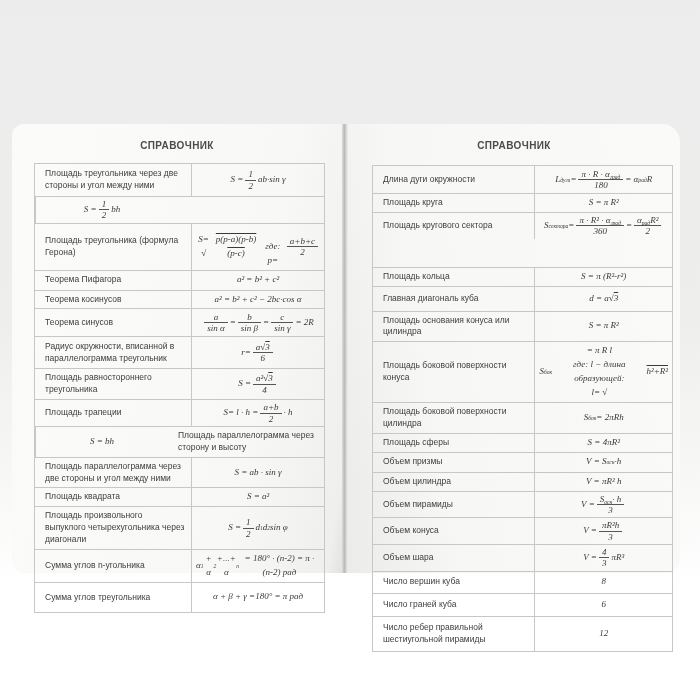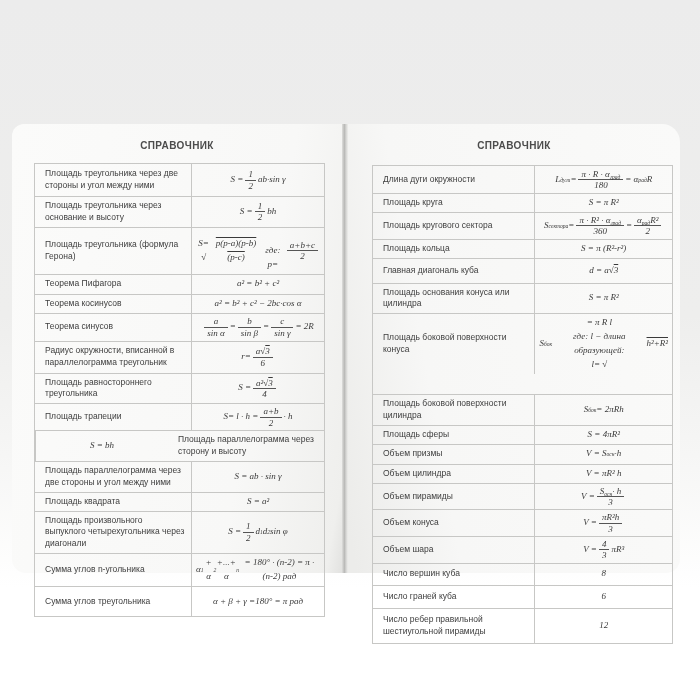--- a/index.html
+++ b/index.html
@@ -43,21 +43,20 @@
     <div class="ptitle">СПРАВОЧНИК</div>
     <div class="ftable t-left">
         <div class="row" style="min-height: 32px;">
           <div class="cell name">Площадь треугольника через две стороны и угол между ними</div>
           <div class="cell formula">S = <span class="fr">
               <b>1</b>
               <i>2</i>
             </span> ab·sin γ</div>
         </div>
         <div class="row" style="min-height: 23px;">
-          <div class="cell name">Площадь треугольника через основание и высоту</div>
           <div class="cell formula">S = <span class="fr">
               <b>1</b>
               <i>2</i>
             </span> bh</div>
         </div>
         <div class="row" style="min-height: 32px;">
           <div class="cell name">Площадь треугольника (формула Герона)</div>
           <div class="cell formula">S= √<u>p(p-a)(p-b)(p-c)</u><br>где: p= <span class="fr">
               <b>a+b+c</b>
               <i>2</i>
@@ -152,37 +151,37 @@
         <div class="row" style="min-height: 21px;">
           <div class="cell name">Площадь кругового сектора</div>
           <div class="cell formula">S<sub>сектора</sub> = <span class="fr">
               <b>π · R² · α<sub>град</sub></b>
               <i>360</i>
             </span> = <span class="fr">
               <b>α<sub>рад</sub>R²</b>
               <i>2</i>
             </span></div>
         </div>
-        <div class="row" style="min-height: 15px;">
+        <div class="row" style="min-height: 15px; margin-top: 28px;">
           <div class="cell name">Площадь кольца</div>
           <div class="cell formula">S = π (R²-r²)</div>
         </div>
         <div class="row" style="min-height: 25px;">
           <div class="cell name">Главная диагональ куба</div>
           <div class="cell formula">d = a√<u>3</u></div>
         </div>
         <div class="row" style="min-height: 20px;">
           <div class="cell name">Площадь основания конуса или цилиндра</div>
           <div class="cell formula">S = π R²</div>
         </div>
         <div class="row" style="min-height: 38px;">
           <div class="cell name">Площадь боковой поверхности конуса</div>
           <div class="cell formula">S<sub>бок</sub> = π R l<br>где: l − длина образующей:<br>l= √<u>h²+R²</u></div>
         </div>
-        <div class="row" style="min-height: 21px; margin-top: 20px;">
+        <div class="row" style="min-height: 21px;">
           <div class="cell name">Площадь боковой поверхности цилиндра</div>
           <div class="cell formula">S<sub>бок</sub> = 2πRh</div>
         </div>
         <div class="row" style="min-height: 15px;">
           <div class="cell name">Площадь сферы</div>
           <div class="cell formula">S =  4πR²</div>
         </div>
         <div class="row" style="min-height: 20px;">
           <div class="cell name">Объем призмы</div>
           <div class="cell formula">V = S<sub>осн</sub>·h</div>

